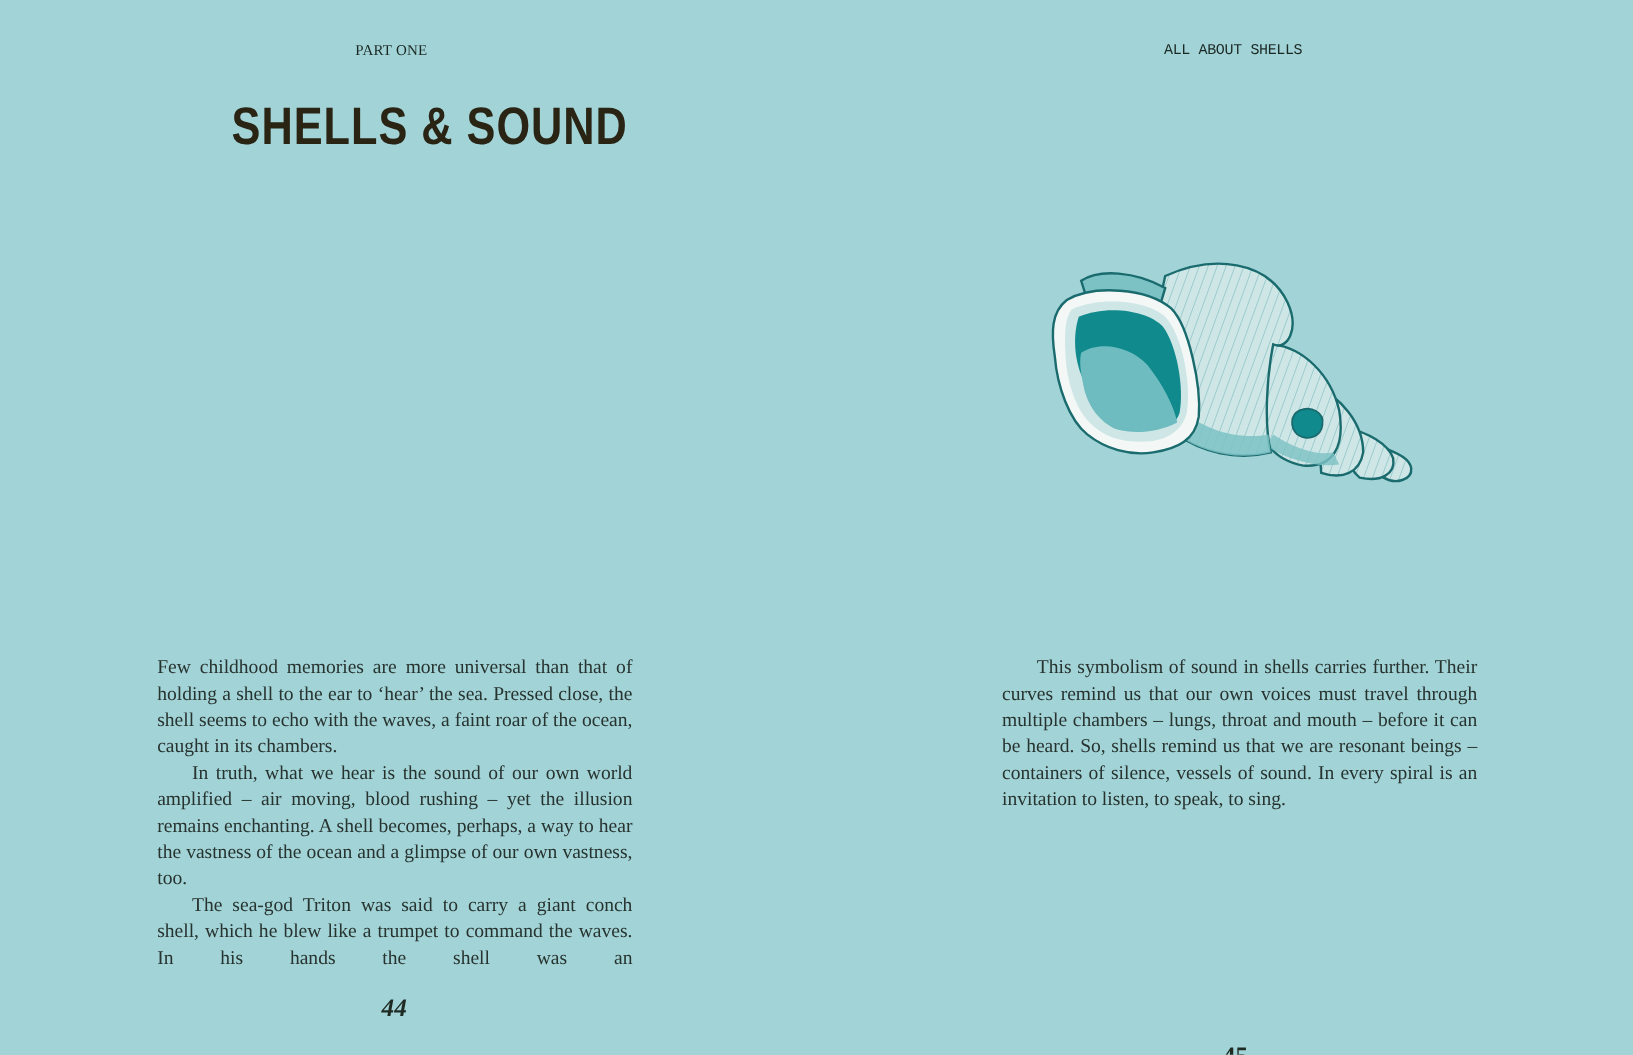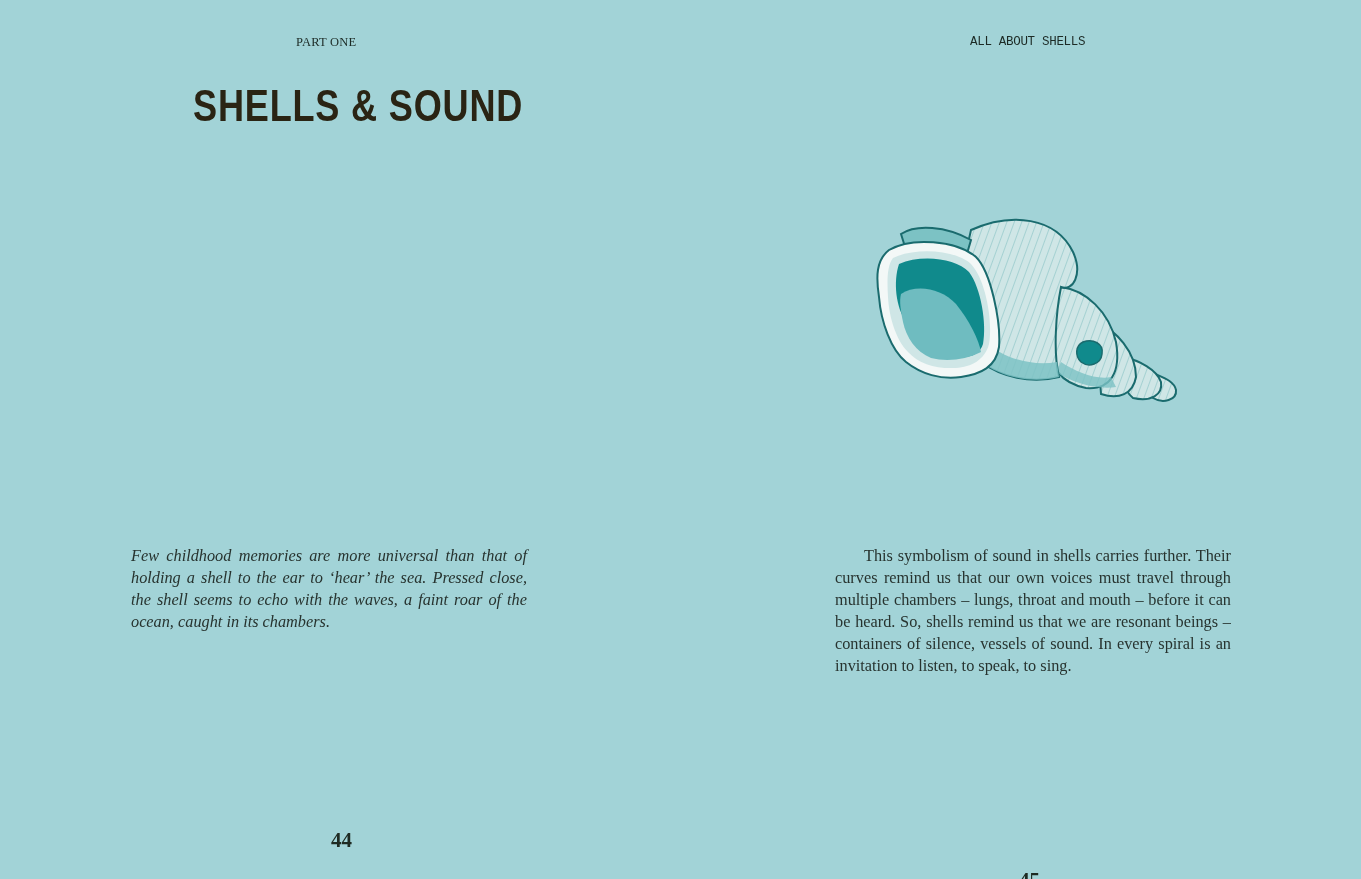--- a/index.html
+++ b/index.html
@@ -35,39 +35,41 @@
     .body-text {
       position: absolute; width: 396px;
       font-family: "Liberation Serif", serif;
       font-size: 16.3px; line-height: 22px;
       color: #27332f;
       text-align: justify;
     }
     .left .body-text { left: 131px; top: 545px; }
     .right .body-text { left: 154px; top: 545px; }
     .body-text p { margin: 0; text-indent: 29px; }
-    .body-text p.first { text-indent: 0; font-style: italic; }
+    .body-text p.first { text-indent: 0; }
     .folio {
       position: absolute; top: 828px;
       font-family: "Liberation Serif", serif;
       font-weight: bold; font-size: 21px;
       color: #1e2a22;
     }
-    .left .folio { left: 331px; }
+    .left .folio { left: 318px; font-style: italic; }
     .right .folio { left: 338px; margin-top: 40px; }
     .illustration { position: absolute; left: 180px; top: 212px; width: 340px; height: 200px; }
   </style>
 </head>
 <body>
 
 <div class="page left">
   <div class="running-head">PART ONE</div>
   <div class="chapter-title">SHELLS &amp; SOUND</div>
   <div class="body-text">
     <p class="first">Few childhood memories are more universal than that of holding a shell to the ear to ‘hear’ the sea. Pressed close, the shell seems to echo with the waves, a faint roar of the ocean, caught in its chambers.</p>
+    <p>In truth, what we hear is the sound of our own world amplified – air moving, blood rushing – yet the illusion remains enchanting. A shell becomes, perhaps, a way to hear the vastness of the ocean and a glimpse of our own vastness, too.</p>
+    <p style="text-align-last: justify;">The sea-god Triton was said to carry a giant conch shell, which he blew like a trumpet to command the waves. In his hands the shell was an</p>
   </div>
   <div class="folio">44</div>
 </div>
 
 <div class="page right">
   <div class="running-head">ALL ABOUT SHELLS</div>
 
   <div class="illustration">
     <svg width="340" height="200" viewBox="0 0 340 200" xmlns="http://www.w3.org/2000/svg">
       <defs>

